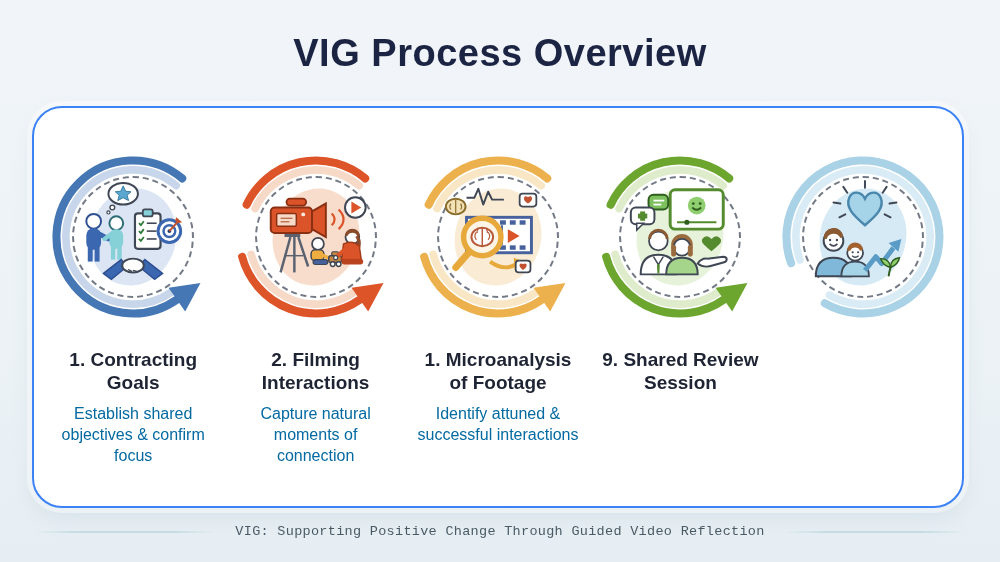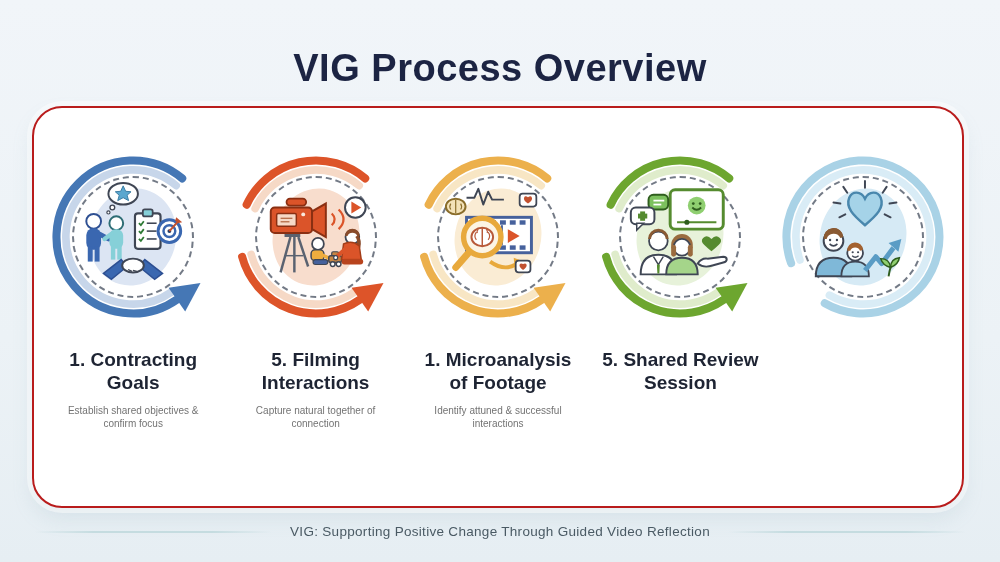--- a/index.html
+++ b/index.html
@@ -2,26 +2,26 @@
 <html><head>
 <meta charset="utf-8">
 <style>
   html,body{margin:0;padding:0;}
   body{
     width:1000px;height:562px;overflow:hidden;position:relative;
     font-family:"Liberation Sans","DejaVu Sans",sans-serif;
     background:linear-gradient(180deg,#f1f5f9 0%,#ecf2f6 60%,#e6eef3 100%);
   }
   .page-title{
-    margin:0;padding-top:47px;text-align:center;
+    margin:0;padding-top:32px;text-align:center;
     font-size:38px;font-weight:800;letter-spacing:.5px;color:#1c2443;
   }
   .card{
     position:absolute;left:32px;top:106px;width:932px;height:402px;
-    background:#ffffff;border:2px solid #b91c1c;border-radius:30px;
+    background:#ffffff;border:2px solid #3b82f6;border-radius:30px;
     box-shadow:0 0 0 5px rgba(255,255,255,.45),0 10px 20px rgba(140,170,185,.18);
     box-sizing:border-box;
     display:flex;justify-content:space-between;padding:44px 8px 0;
   }
   .step{width:186px;display:flex;flex-direction:column;align-items:center;text-align:center;}
   .circle-wrap{position:relative;width:170px;height:170px;flex-shrink:0;}
   .ring{position:absolute;left:0;top:0;width:170px;height:170px;overflow:visible;}
   .ring-light{fill:none;stroke:var(--ring-light);stroke-width:9;stroke-linecap:round;}
   .ring-dark{fill:none;stroke:var(--ring);stroke-width:9.5;stroke-linecap:round;}
   .arrowhead{fill:var(--ring);}
@@ -29,26 +29,26 @@
         border-radius:50%;transform:rotate(16deg);background:var(--blob);}
   .dashed{position:absolute;left:50%;top:50%;width:122px;height:122px;margin:-61px 0 0 -61px;
         border-radius:50%;border:2px dashed #5b6371;opacity:.85;box-sizing:border-box;}
   .icon{position:absolute;left:50%;top:50%;width:118px;height:118px;margin:-59px 0 0 -59px;}
   .step-title{
     margin:26px 0 10px;max-width:162px;
     font-size:19px;line-height:1.22;font-weight:800;color:#1e2433;
   }
   .step-desc{
     margin:0;max-width:164px;
-    font-size:10px;line-height:1.3;color:#737373;
+    font-size:16px;line-height:1.3;color:#0369a1;
   }
   .step[data-step-index="4"] .step-desc{max-width:198px;}
   .caption-row{
     position:absolute;left:0;right:0;top:524px;
-    display:flex;align-items:center;padding:0 34px;gap:18px;
+    display:flex;align-items:center;padding:0 34px;gap:18px;font-family:Liberation Mono, monospace;
   }
   .caption-line{flex:1;height:2px;border-radius:1px;
     background:linear-gradient(90deg,rgba(197,220,224,0),#c5dce0 25%,#c5dce0 75%,rgba(197,220,224,0));}
   .caption-text{font-size:13.5px;color:#4a5a64;letter-spacing:.3px;white-space:nowrap;}
 </style>
 </head>
 <body>
 
 <h1 class="page-title">VIG Process Overview</h1>
 
@@ -141,22 +141,22 @@
         <circle cx="83" cy="87.5" r="2.4" fill="#fff" stroke="#3f4654" stroke-width="1.5"></circle>
         <circle cx="97" cy="60" r="7" fill="#fff" stroke="#3f4654" stroke-width="1.8"></circle>
         <path d="M89.5 59 a7.5 7.5 0 0 1 15 0 l-2.5 0 a5.5 5.5 0 0 0 -10 0 z" fill="#8a4b2a"></path>
         <path d="M103 58 q4 6 2 13 l-4 -1 q2 -7 -1 -10 z" fill="#8a4b2a"></path>
         <path d="M88 67 q9 -4 16 2 l2 14 l-20 0 z" fill="#db5429" stroke="#a33c17" stroke-width="1.5"></path>
         <rect x="86" y="82" width="22" height="6" rx="3" fill="#b8431d"></rect>
         <line x1="90" y1="72" x2="81" y2="80" stroke="#db5429" stroke-width="4" stroke-linecap="round"></line>
         <circle cx="80" cy="81" r="2" fill="#fff" stroke="#3f4654" stroke-width="1.2"></circle>
       </svg>
     </div>
-    <h3 class="step-title">5. Filming Interactions</h3>
-    <p class="step-desc">Capture natural together of connection</p>
+    <h3 class="step-title">2. Filming Interactions</h3>
+    <p class="step-desc">Capture natural moments of connection</p>
   </div>
 
   <div class="step" data-step-index="2" style="--ring: #ecb04c; --ring-light: #f8e6c4; --blob: #faecd4;">
     <div class="circle-wrap">
       <svg class="ring" viewBox="0 0 200 200">
         <path class="ring-light" d="M150.8 39.5 A79 79 0 0 0 28.4 66.6"></path>
         <path class="ring-light" d="M23.7 120.4 A79 79 0 0 0 145.3 164.7"></path>
         <path class="ring-dark" d="M157.9 31.1 A90 90 0 0 0 18.4 62.0"></path>
         <path class="ring-dark" d="M13.1 123.3 A90 90 0 0 0 151.6 173.7"></path>
         <polygon class="arrowhead" points="179.4,154.2 161.4,187.6 141.8,159.8"></polygon>
@@ -232,21 +232,21 @@
         <polygon points="36.5,88 39.5,88 39,97 37,97" fill="#558b2f"></polygon>
         <circle cx="62" cy="68" r="11" fill="#9a6b3f"></circle>
         <circle cx="62" cy="70.5" r="8.5" fill="#fff" stroke="#3f4654" stroke-width="1.8"></circle>
         <rect x="51" y="68" width="5" height="12" rx="2.5" fill="#9a6b3f"></rect>
         <rect x="68" y="68" width="5" height="12" rx="2.5" fill="#9a6b3f"></rect>
         <path d="M46 98 q0 -17 16 -17 q16 0 16 17 z" fill="#a5d58a" stroke="#3f4654" stroke-width="2"></path>
         <path d="M92 62 q-4.5 -5 -8.5 -1 q-3 3 1 7 q3.5 3.5 7.5 6.5 q4 -3 7.5 -6.5 q4 -4 1 -7 q-4 -4 -8.5 1z" fill="#558b2f"></path>
         <path d="M78 87 q4 -6 10 -5 l16 -2 q3.5 0 3.5 2.8 q0 2.2 -3.5 3.2 l-11 3 q-9 3 -15 -2z" fill="#fff" stroke="#3f4654" stroke-width="2"></path>
       </svg>
     </div>
-    <h3 class="step-title">5. Shared Review Session</h3>
+    <h3 class="step-title">9. Shared Review Session</h3>
   </div>
 
   <div class="step" data-step-index="4" style="--ring: #a9d2e6; --ring-light: #d9ecf6; --blob: #d6eaf5;">
     <div class="circle-wrap">
       <svg class="ring" viewBox="0 0 200 200">
         <path class="ring-light" d="M60.5 168.4 A79 79 0 1 0 25.8 127.0"></path>
         <path class="ring-dark" d="M55.0 177.9 A90 90 0 1 0 15.4 130.8"></path>
       </svg>
       <div class="blob"></div>
       <div class="dashed"></div>

